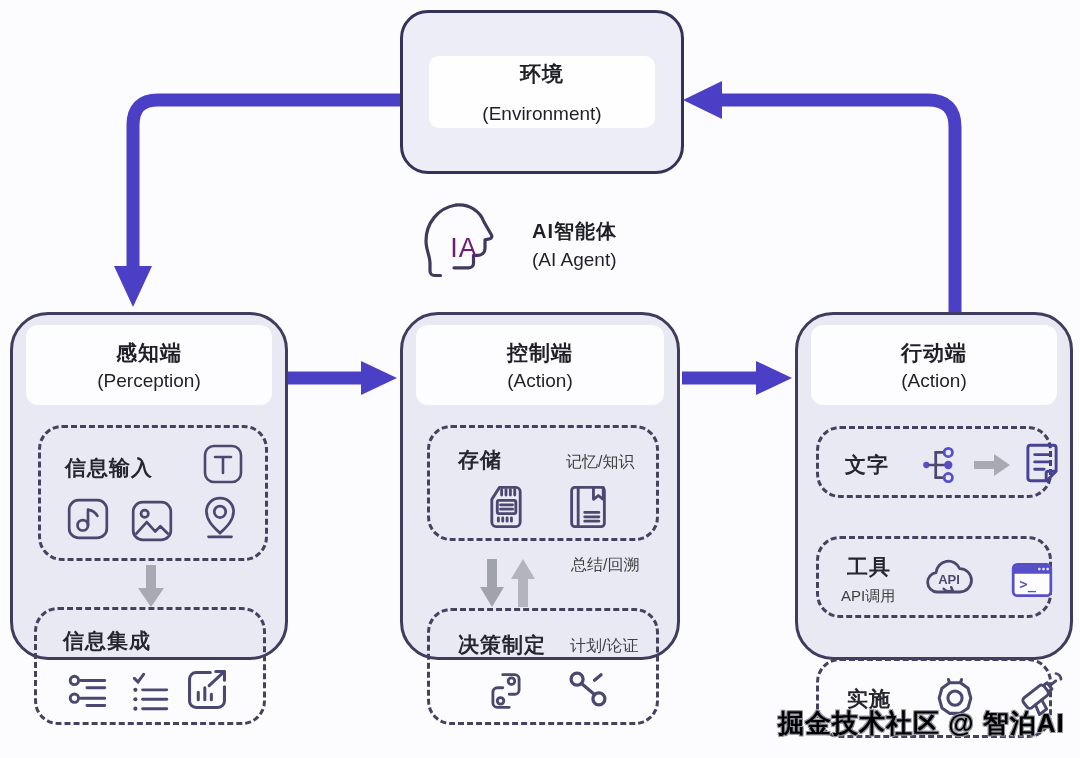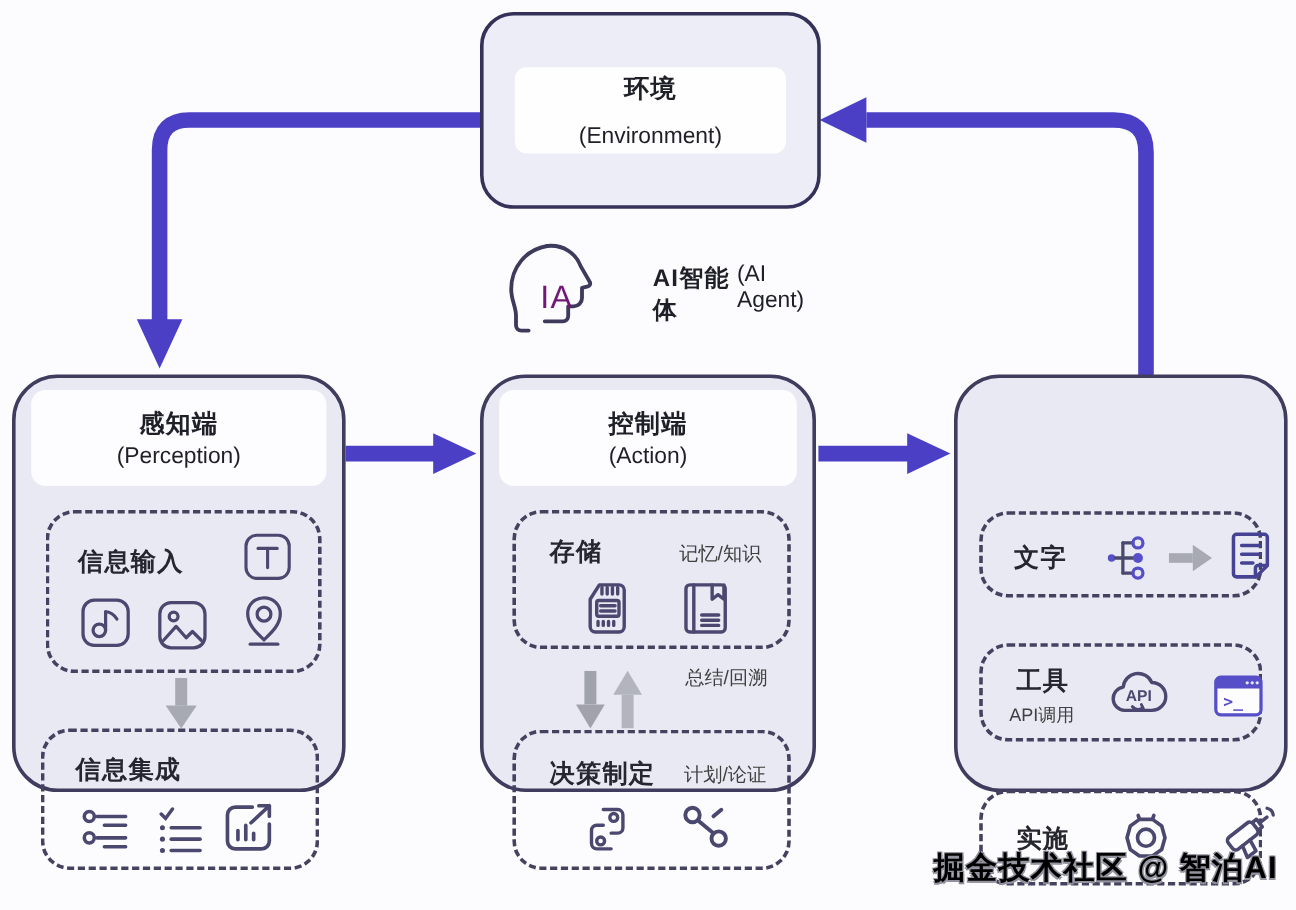--- a/index.html
+++ b/index.html
@@ -12,21 +12,21 @@
            display:flex;align-items:center;justify-content:center;}
   .env-inner{width:226px;height:72px;background:#fefefe;border-radius:10px;
              display:flex;flex-direction:column;align-items:center;justify-content:center;gap:15px;}
   .t-zh{font-size:21px;font-weight:600;color:#1f1f28;letter-spacing:1px;}
   .t-en{font-size:19px;color:#1f1f28;}
   
   .agent{position:absolute;left:420px;top:200px;z-index:2;width:260px;height:100px;}
   .agent .head{position:absolute;left:0;top:0;}
   .agent .ia{position:absolute;left:22px;top:33px;width:44px;text-align:center;
              font-size:27px;letter-spacing:1px;color:#701a75;}
-  .agent .lbl{position:absolute;left:112px;top:18px;display:flex;flex-direction:row;gap:4px;margin-left:12px;}
+  .agent .lbl{position:absolute;left:112px;top:18px;display:flex;flex-direction:column;gap:4px;}
   .agent .lbl .t-zh{font-size:20px;letter-spacing:1px;}
   .agent .lbl .t-en{font-size:19px;}
   
   .col{position:absolute;top:312px;width:278px;height:348px;z-index:2;
        background:#e9e9f4;border:3px solid #3f3c5e;border-radius:38px;box-sizing:border-box;}
   .col-header{position:absolute;left:13px;right:13px;top:10px;height:80px;background:#fdfdff;
               border-radius:12px;display:flex;flex-direction:column;align-items:center;
               justify-content:center;gap:3px;}
   .dash-box{position:absolute;border:3px dashed #45425f;border-radius:24px;box-sizing:border-box;}
   .box-label{position:absolute;font-size:21px;font-weight:600;color:#26262e;letter-spacing:1px;}
@@ -212,20 +212,24 @@
           <circle cx="12" cy="13" r="5.5"></circle>
             <path d="M16 17l12 10"></path>
             <circle cx="32" cy="31" r="5.5"></circle>
             <path d="M34 9l-6 5"></path>
         </svg>
       </span>
     </div>
   </section>
 
   <section class="col" style="left:795px;">
+    <div class="col-header">
+      <span class="t-zh">行动端</span>
+      <span class="t-en">(Action)</span>
+    </div>
 
     <div class="dash-box" style="left:18px;top:111px;width:236px;height:72px;">
       <span class="box-label" style="left:26px;top:22px;">文字</span>
       <span class="ic-abs" style="left:100px;top:13px;">
         <svg class="ic" width="46" height="46" viewBox="0 0 44 44" fill="none" stroke="#4b4870" stroke-width="2.6" stroke-linecap="round">
           <circle cx="7" cy="22" r="3" fill="#564fc8" stroke="none"></circle>
             <path d="M10 22h6"></path>
             <path d="M16 10v24"></path>
           <path d="M16 10h8M16 22h8M16 34h8"></path>
           <circle cx="28" cy="10" r="4" stroke="#564fc8"></circle>

